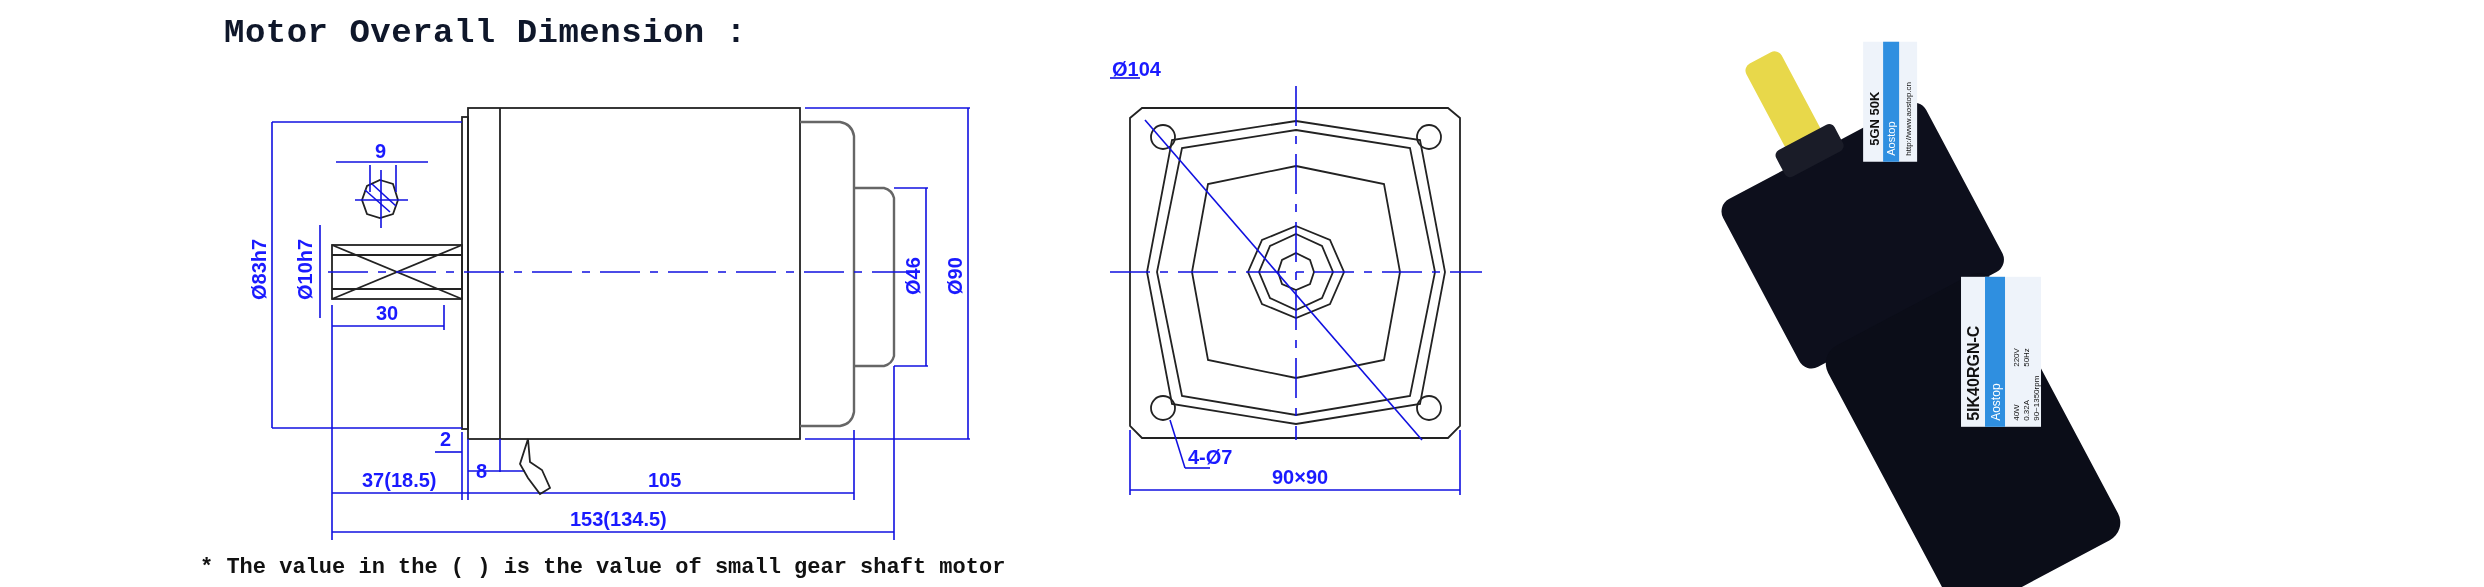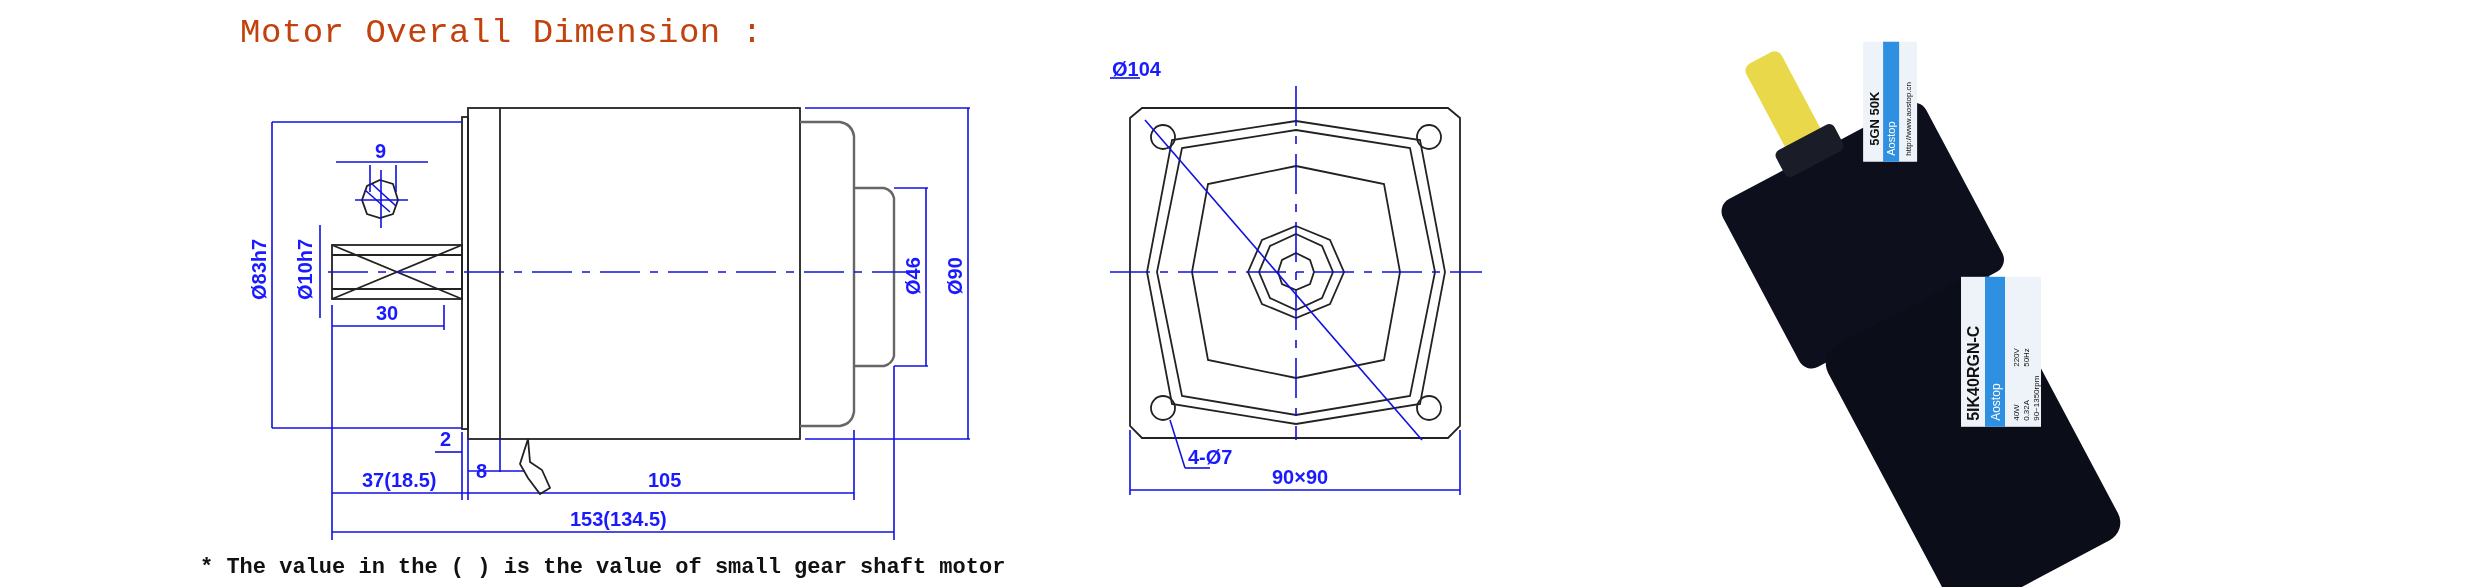--- a/index.html
+++ b/index.html
@@ -1,17 +1,17 @@
 <!DOCTYPE html>
 <html><head>
 <meta charset="utf-8">
 <style>
   html, body { margin:0; padding:0; background:#ffffff; }
   body { width:2484px; height:587px; position:relative; overflow:hidden; }
-  .title { position:absolute; left:224px; top:14px; font-family:"Liberation Mono","DejaVu Sans Mono",monospace; font-weight:normal; font-size:34px; color:#c2410c; letter-spacing:0.5px;margin-left:16px; }
+  .title { position:absolute; left:224px; top:14px; font-family:"Liberation Mono","DejaVu Sans Mono",monospace; font-weight:bold; font-size:34px; color:#0f172a; letter-spacing:0.5px; }
   .note { position:absolute; left:200px; top:555px; font-family:"Liberation Mono","DejaVu Sans Mono",monospace; font-weight:bold; font-size:22px; color:#111; }
   svg.drawing { position:absolute; left:0; top:0; }
   .dim { font-family:"Liberation Sans","DejaVu Sans",sans-serif; font-size:20px; fill:#1a1aff; font-weight:bold; }
   .bl { stroke:#1010e0; stroke-width:1.6; fill:none; }
   .blc { stroke:#1010e0; stroke-width:1.6; fill:none; stroke-dasharray:40 10 8 10; }
   .k { stroke:#222; stroke-width:1.8; fill:none; }
   .kg { stroke:#666; stroke-width:2.4; fill:none; }
 </style>
 </head>
 <body>

